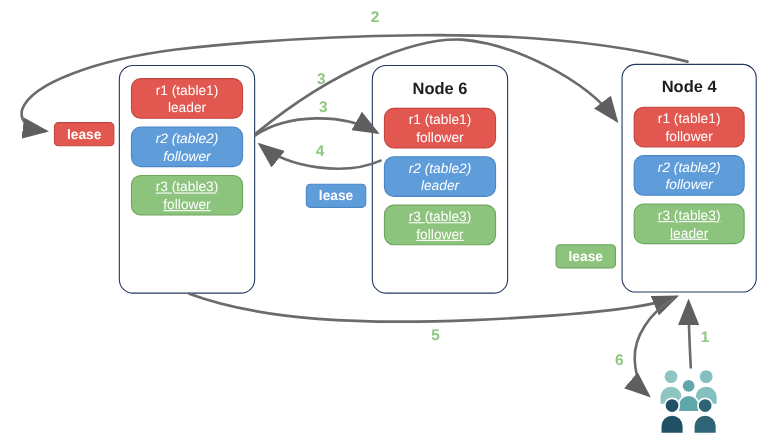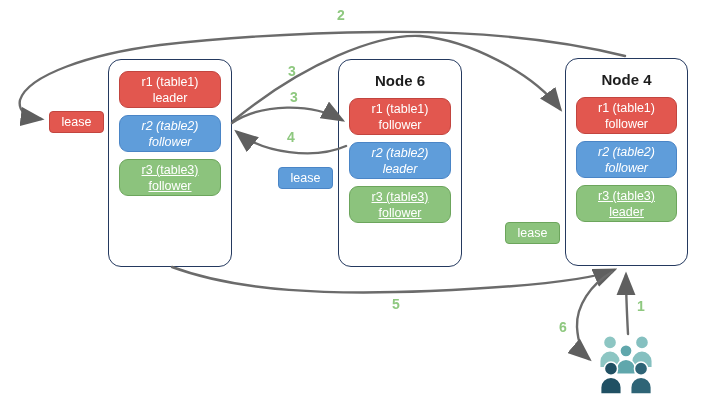--- a/index.html
+++ b/index.html
@@ -39,21 +39,21 @@
     color:#fff;font-size:12.5px;line-height:16px;text-align:center;
   }
   .replica:last-child{margin-bottom:0;text-decoration:underline;}
   .r-red{background:var(--red-fill);border:1.5px solid var(--red-border);}
   .r-blue{background:var(--blue-fill);border:1.5px solid var(--blue-border);font-style:italic;}
   .r-green{background:var(--green-fill);border:1.5px solid var(--green-border);}
 
   .lease{
     position:absolute;width:53px;height:20px;border-radius:4px;z-index:2;
     display:flex;align-items:center;justify-content:center;
-    color:#fff;font-size:12.5px;line-height:1;
+    color:#fff;font-size:12.5px;line-height:1;font-weight:bold;
   }
   .lease-red{left:49px;top:111px;background:var(--red-fill);border:1px solid var(--red-border);}
   .lease-blue{left:278px;top:167px;background:var(--blue-fill);border:1px solid var(--blue-border);}
   .lease-green{left:505px;top:222px;background:var(--green-fill);border:1px solid var(--green-border);}
 
   .step{
     position:absolute;transform:translate(-50%,-50%);z-index:4;
     color:var(--step-label);font-size:14px;font-weight:700;line-height:1;
   }
   .s1{left:641px;top:306px;} .s2{left:341px;top:15px;}

